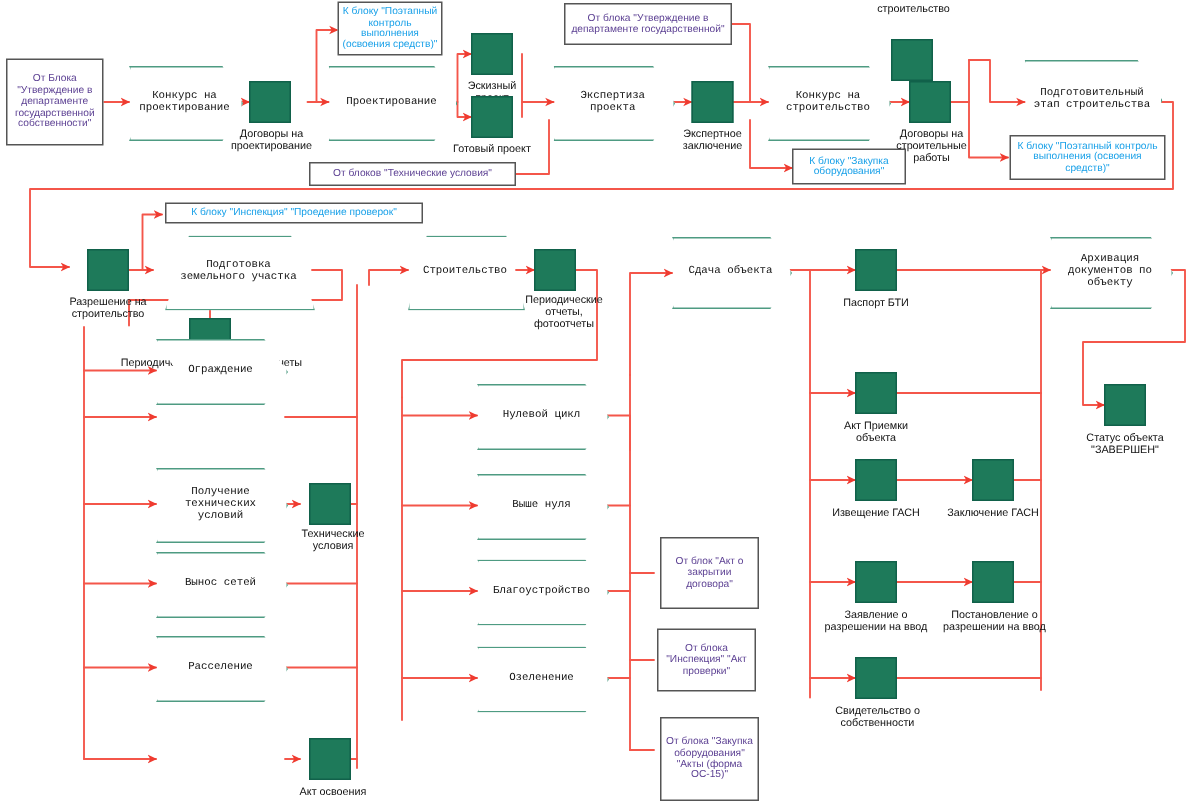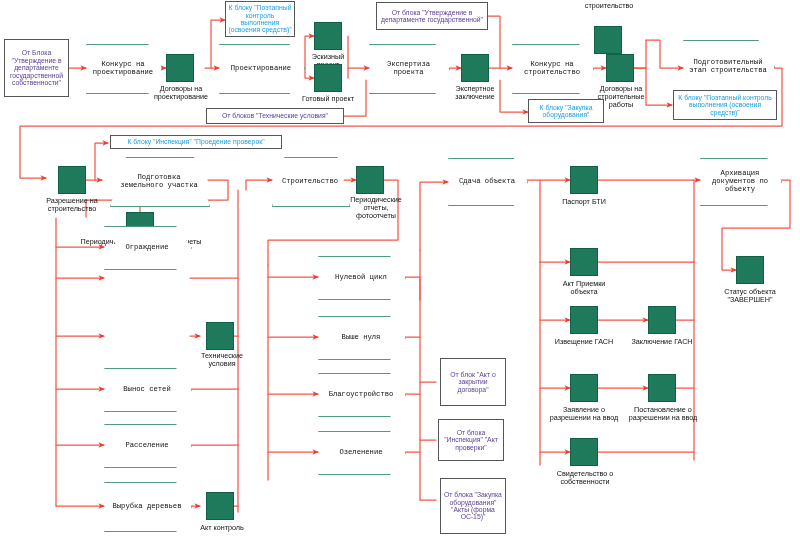--- a/index.html
+++ b/index.html
@@ -228,38 +228,38 @@
     <div class="txt">Архивация документов по объекту</div>
   </div>
 
   <div class="node sq" style="left:736px;top:256px;width:28px;height:28px;"></div>
   <div class="lbl" style="left:712px;top:288px;width:76px;">Статус объекта "ЗАВЕРШЕН"</div>
 
   <div class="shape chev" style="left:104px;top:226px;width:86px;height:42px;">
     <div class="cap"></div>
     <div class="txt">Ограждение</div>
   </div>
+  <div class="shape chev" style="left:104px;top:312px;width:86px;height:48px;">
+    <div class="cap"></div>
+    <div class="txt">Получение технических условий</div>
+  </div>
   <div class="shape chev" style="left:104px;top:424px;width:86px;height:42px;">
     <div class="cap"></div>
     <div class="txt">Расселение</div>
   </div>
   <div class="shape chev" style="left:104px;top:368px;width:86px;height:42px;">
     <div class="cap"></div>
     <div class="txt">Вынос сетей</div>
-  </div>
-  <div class="shape chev" style="left:104px;top:482px;width:86px;height:48px;">
-    <div class="cap"></div>
-    <div class="txt">Вырубка деревьев</div>
   </div>
 
   <div class="node sq" style="left:206px;top:322px;width:28px;height:28px;"></div>
   <div class="lbl" style="left:198px;top:352px;width:48px;">Технические условия</div>
 
   <div class="node sq" style="left:206px;top:492px;width:28px;height:28px;"></div>
-  <div class="lbl" style="left:194px;top:524px;width:56px;">Акт контроль</div>
+  <div class="lbl" style="left:194px;top:524px;width:56px;">Акт освоения</div>
 
   <div class="shape chev" style="left:318px;top:256px;width:86px;height:42px;">
     <div class="cap"></div>
     <div class="txt">Нулевой цикл</div>
   </div>
   <div class="shape chev" style="left:318px;top:316px;width:86px;height:42px;">
     <div class="cap"></div>
     <div class="txt">Выше нуля</div>
   </div>
   <div class="shape chev" style="left:318px;top:373px;width:86px;height:42px;">

